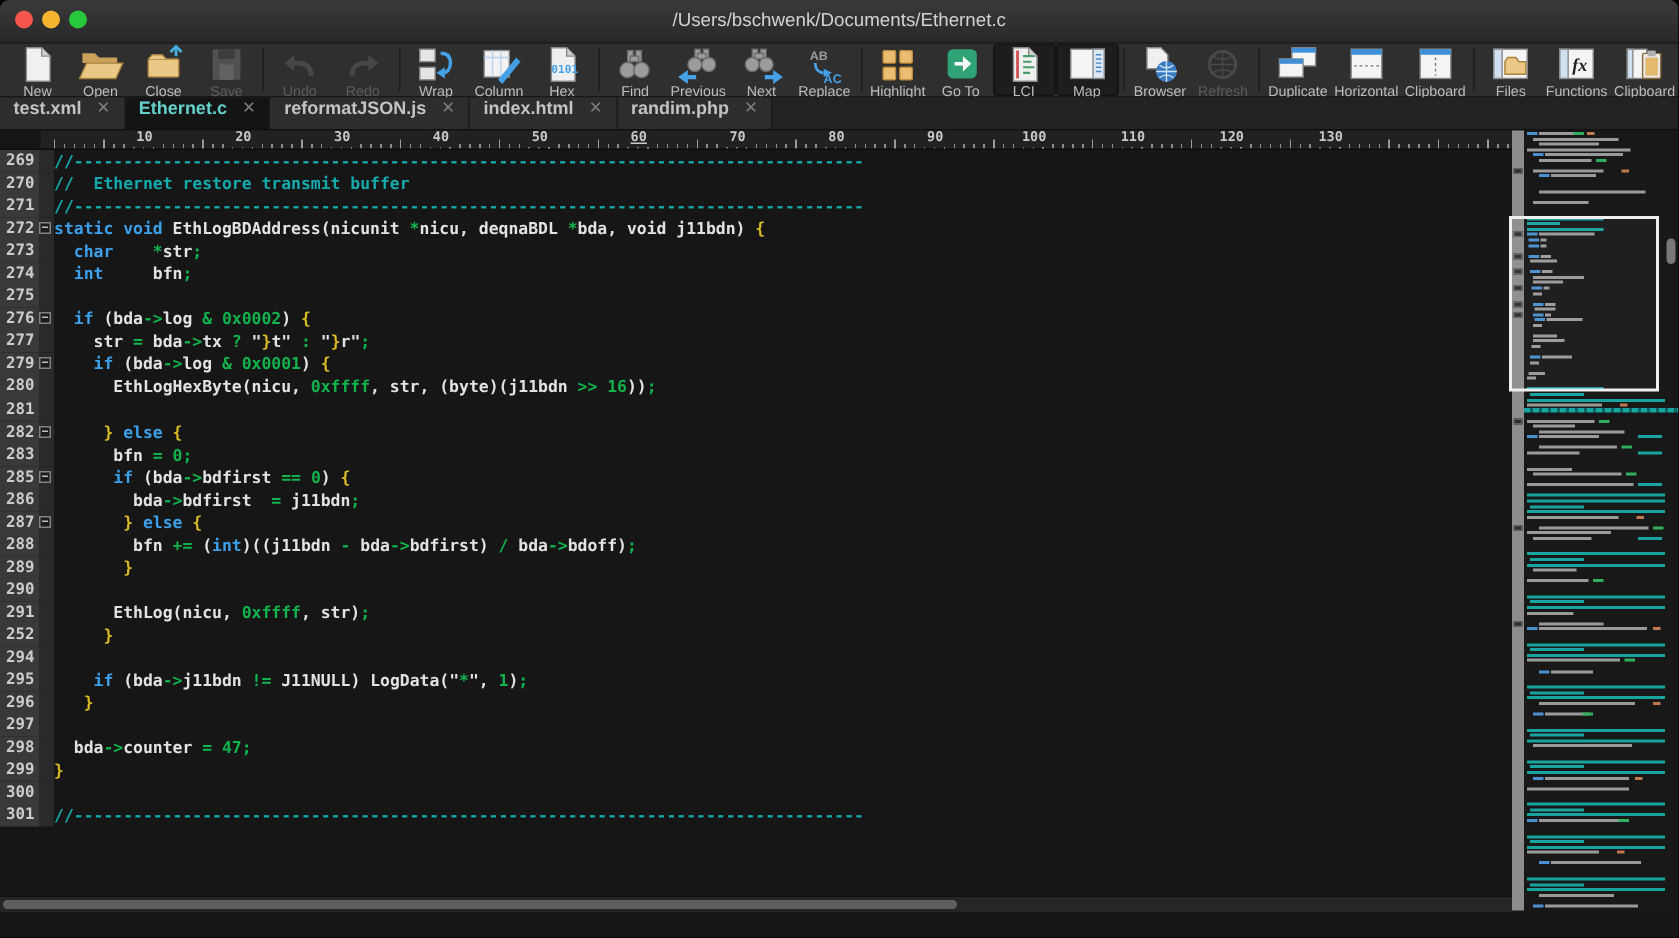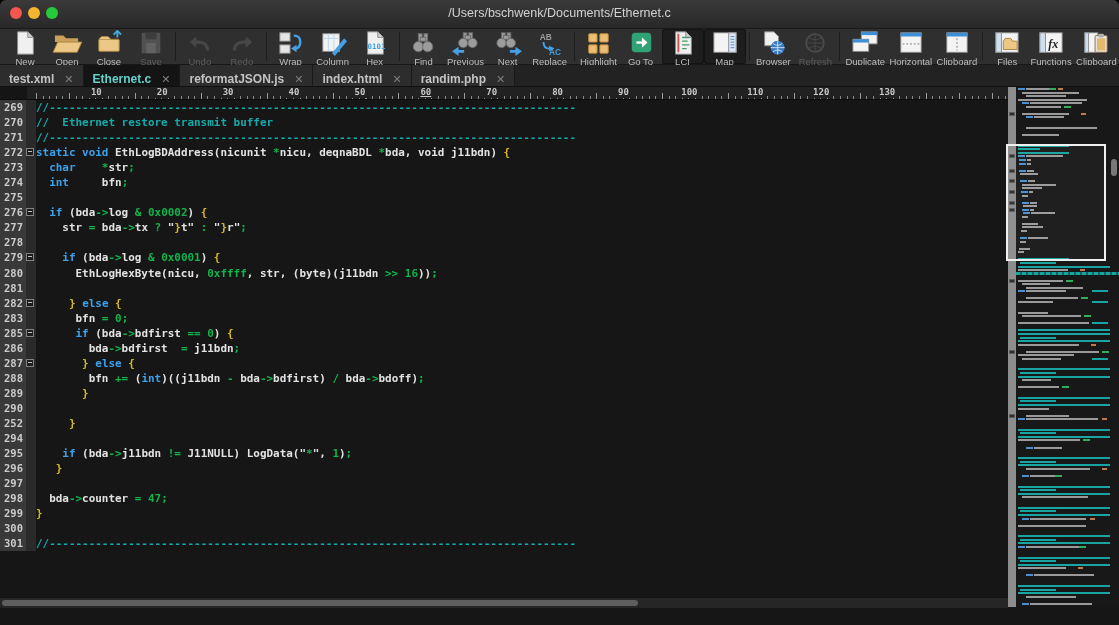--- a/index.html
+++ b/index.html
@@ -20,21 +20,21 @@
   .titem{display:flex;flex-direction:column;align-items:center;justify-content:flex-start;
     padding:2px 6px 0 6px;min-width:30px;border-radius:3px;}
   .titem .ibox{height:24px;display:flex;align-items:center;}
   .titem .tlabel{font-size:9.5px;color:#bdbdbd;margin-top:1px;white-space:nowrap;}
   .titem.disabled .tlabel{color:#5d5d5d;}
   .titem.active{background:#1d1d1d;box-shadow:inset 0 0 0 1px #141414;}
   .tdivider{width:1px;background:#1d1d1d;margin:3px 3px;}
   
   #tabbar{position:absolute;left:0;top:65px;width:100%;height:21px;background:#242424;
     border-bottom:1px solid #101010;display:flex;}
-  .tab{display:flex;align-items:flex-end;gap:10px;padding:0 9px;background:#2d2d2d;
+  .tab{display:flex;align-items:flex-start;gap:10px;padding:0 9px;background:#2d2d2d;
     border-right:1px solid #191919;font-size:12px;font-weight:bold;color:#c3c3c3;}
   .tab.active{background:#141414;color:#63d0ca;}
   .tab .tclose{color:#7e7e7e;font-size:11px;font-weight:normal;}
   #tabrest{flex:1;background:#222;}
   
   #ruler{position:absolute;left:0;top:87px;width:1008px;height:12px;background:#212121;
     border-bottom:1px solid #0c0c0c;overflow:hidden;}
   #ruler .corner{position:absolute;left:0;top:0;width:27px;height:12px;background:#151515;}
   #rticks-minor{position:absolute;left:36px;right:0;bottom:0;height:3px;
     background:repeating-linear-gradient(90deg,#8a8a8a 0 1px,transparent 1px 6.59px);}
@@ -458,25 +458,20 @@
           <span class="foldbox"></span>
         </span>
         <pre class="codetext"><span class="tx">  </span><span class="kw">if</span><span class="tx"> (bda</span><span class="op">-&gt;</span><span class="tx">log </span><span class="op">&amp;</span><span class="tx"> </span><span class="op">0x0002</span><span class="tx">) </span><span class="br">{</span></pre>
       </div>
       <div class="line">
         <span class="ln">277</span>
         <span class="foldcol"></span>
         <pre class="codetext"><span class="tx">    str </span><span class="op">=</span><span class="tx"> bda</span><span class="op">-&gt;</span><span class="tx">tx </span><span class="op">?</span><span class="tx"> "</span><span class="br">}</span><span class="tx">t" </span><span class="op">:</span><span class="tx"> "</span><span class="br">}</span><span class="tx">r"</span><span class="op">;</span></pre>
       </div>
       <div class="line">
-        <span class="ln">278</span>
-        <span class="foldcol"></span>
-        <pre class="codetext"></pre>
-      </div>
-      <div class="line">
         <span class="ln">279</span>
         <span class="foldcol">
           <span class="foldbox"></span>
         </span>
         <pre class="codetext"><span class="tx">    </span><span class="kw">if</span><span class="tx"> (bda</span><span class="op">-&gt;</span><span class="tx">log </span><span class="op">&amp;</span><span class="tx"> </span><span class="op">0x0001</span><span class="tx">) </span><span class="br">{</span></pre>
       </div>
       <div class="line">
         <span class="ln">280</span>
         <span class="foldcol"></span>
         <pre class="codetext"><span class="tx">      EthLogHexByte(nicu, </span><span class="op">0xffff</span><span class="tx">, str, (byte)(j11bdn </span><span class="op">&gt;&gt;</span><span class="tx"> </span><span class="op">16</span><span class="tx">))</span><span class="op">;</span></pre>
@@ -523,20 +518,25 @@
       </div>
       <div class="line">
         <span class="ln">289</span>
         <span class="foldcol"></span>
         <pre class="codetext"><span class="tx">       </span><span class="br">}</span></pre>
       </div>
       <div class="line">
         <span class="ln">290</span>
         <span class="foldcol"></span>
         <pre class="codetext"></pre>
+      </div>
+      <div class="line">
+        <span class="ln">291</span>
+        <span class="foldcol"></span>
+        <pre class="codetext"><span class="tx">      EthLog(nicu, </span><span class="op">0xffff</span><span class="tx">, str)</span><span class="op">;</span></pre>
       </div>
       <div class="line">
         <span class="ln">252</span>
         <span class="foldcol"></span>
         <pre class="codetext"><span class="tx">     </span><span class="br">}</span></pre>
       </div>
       <div class="line">
         <span class="ln">294</span>
         <span class="foldcol"></span>
         <pre class="codetext"></pre>

